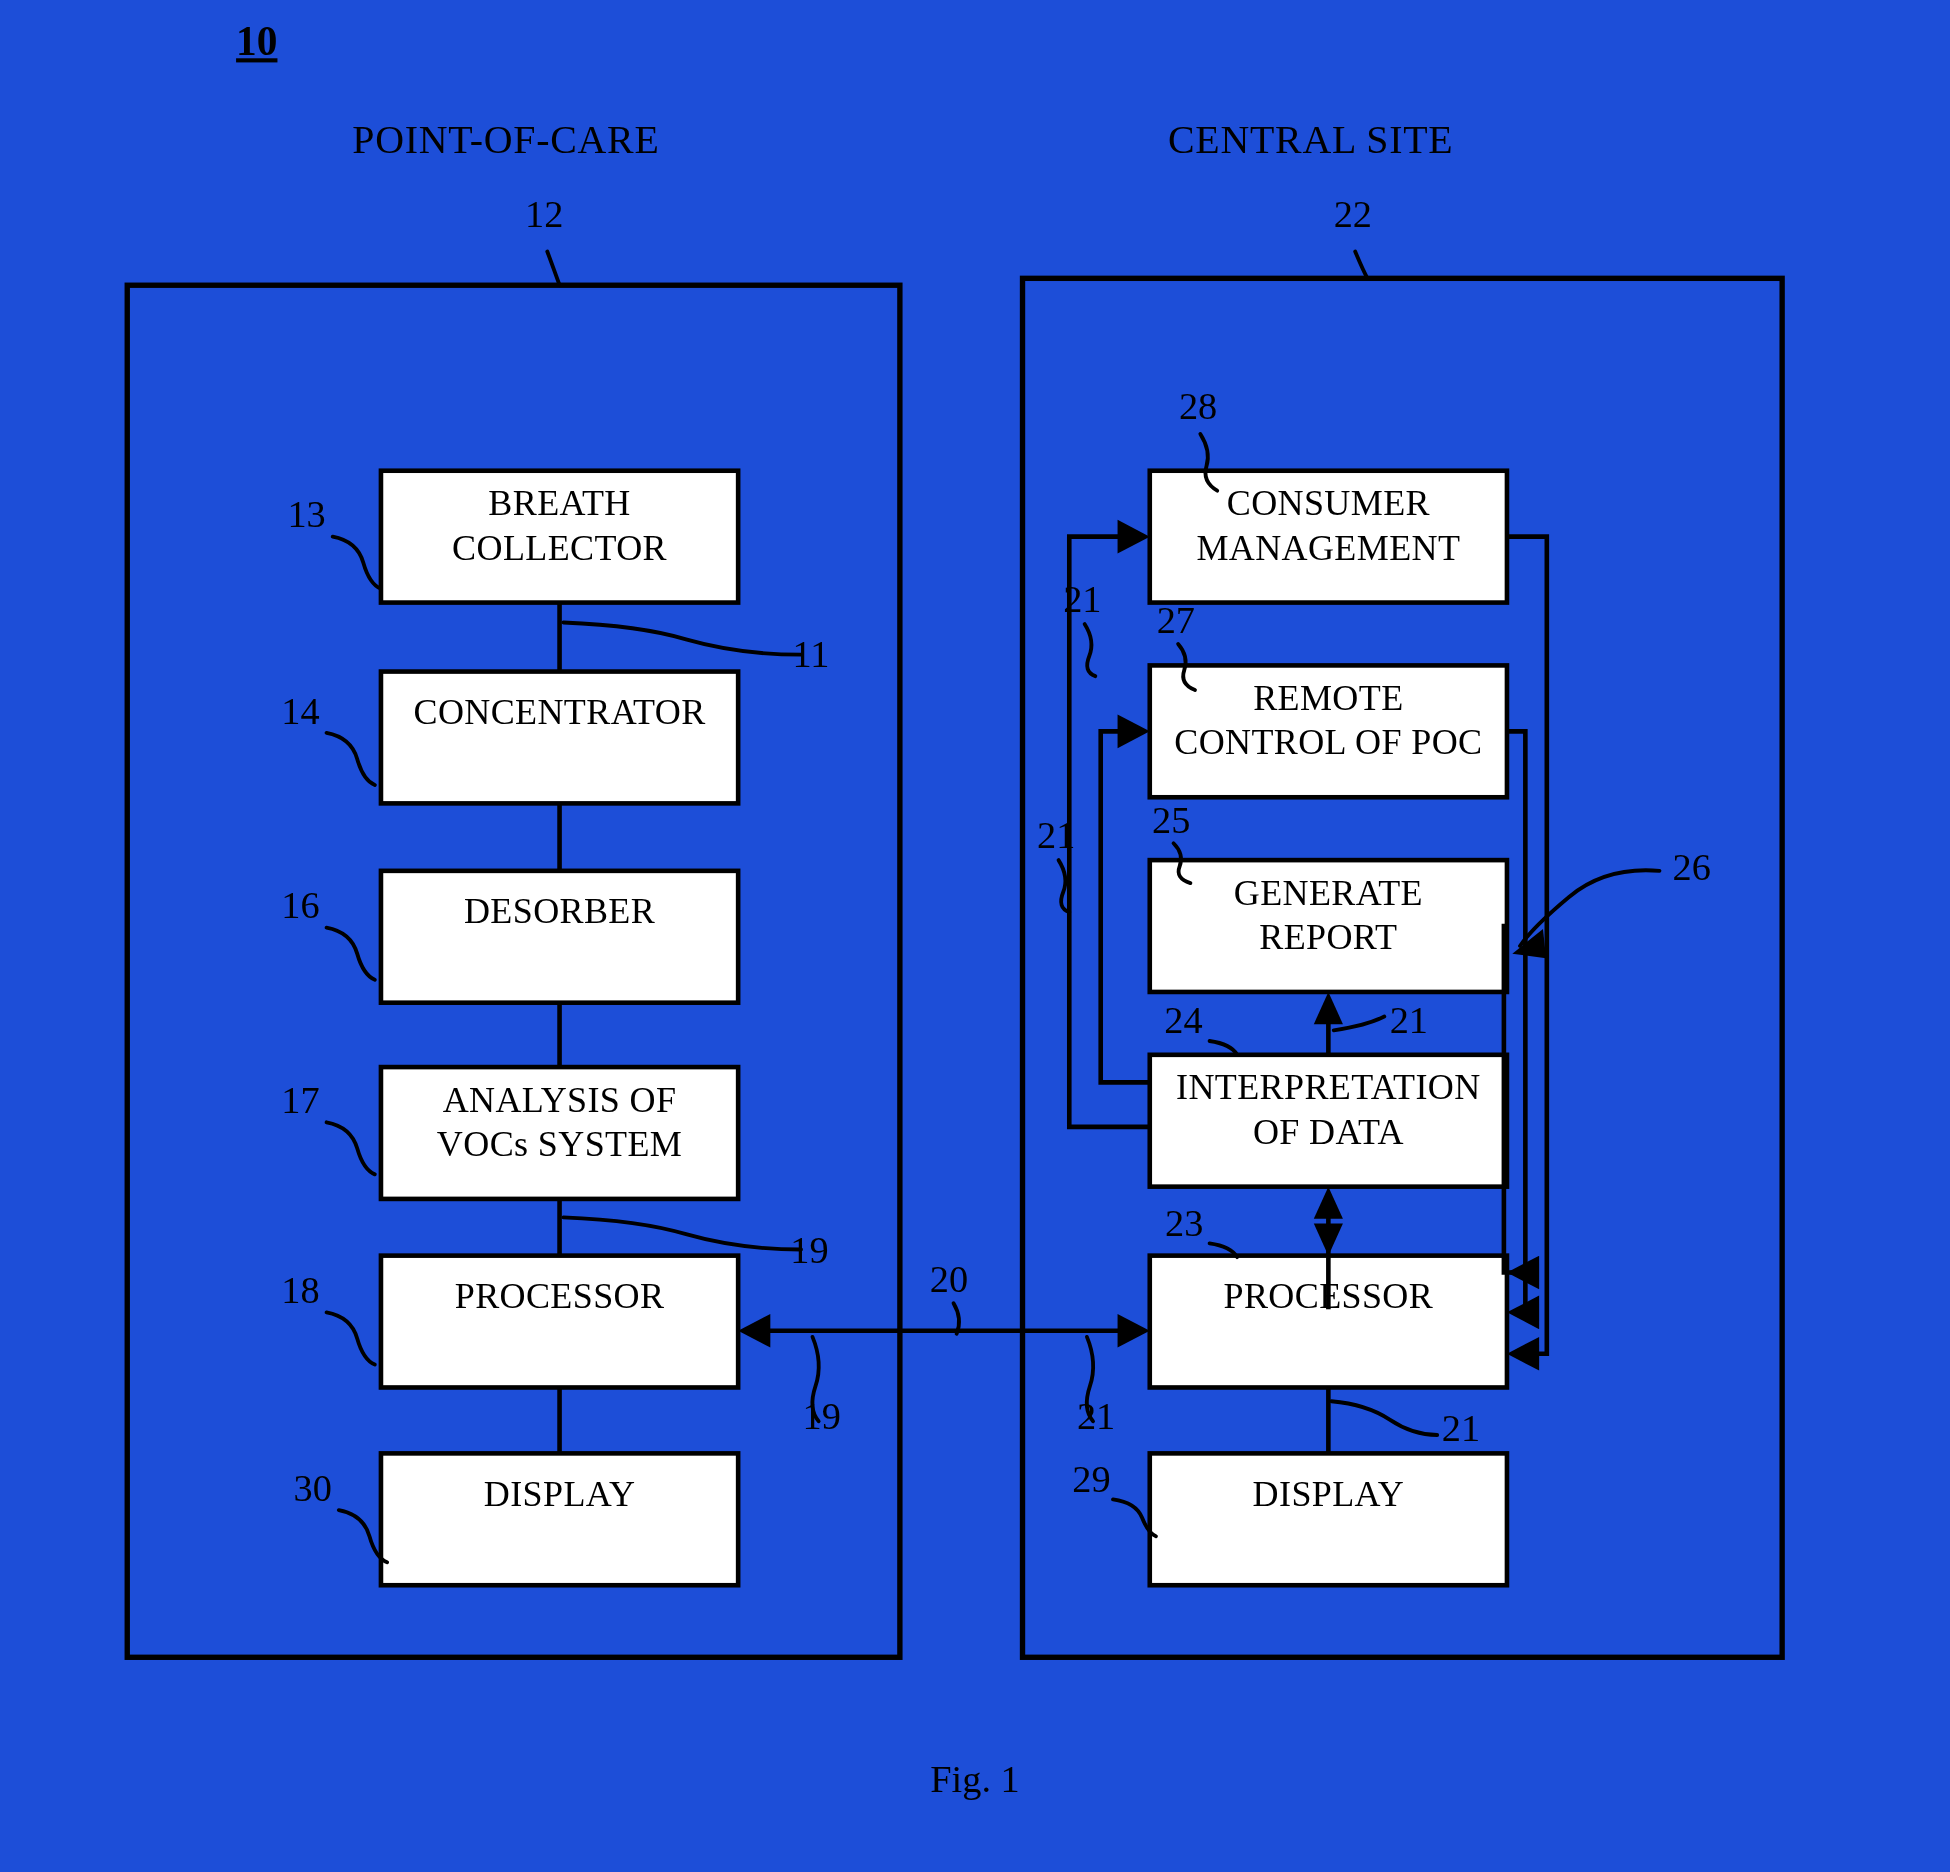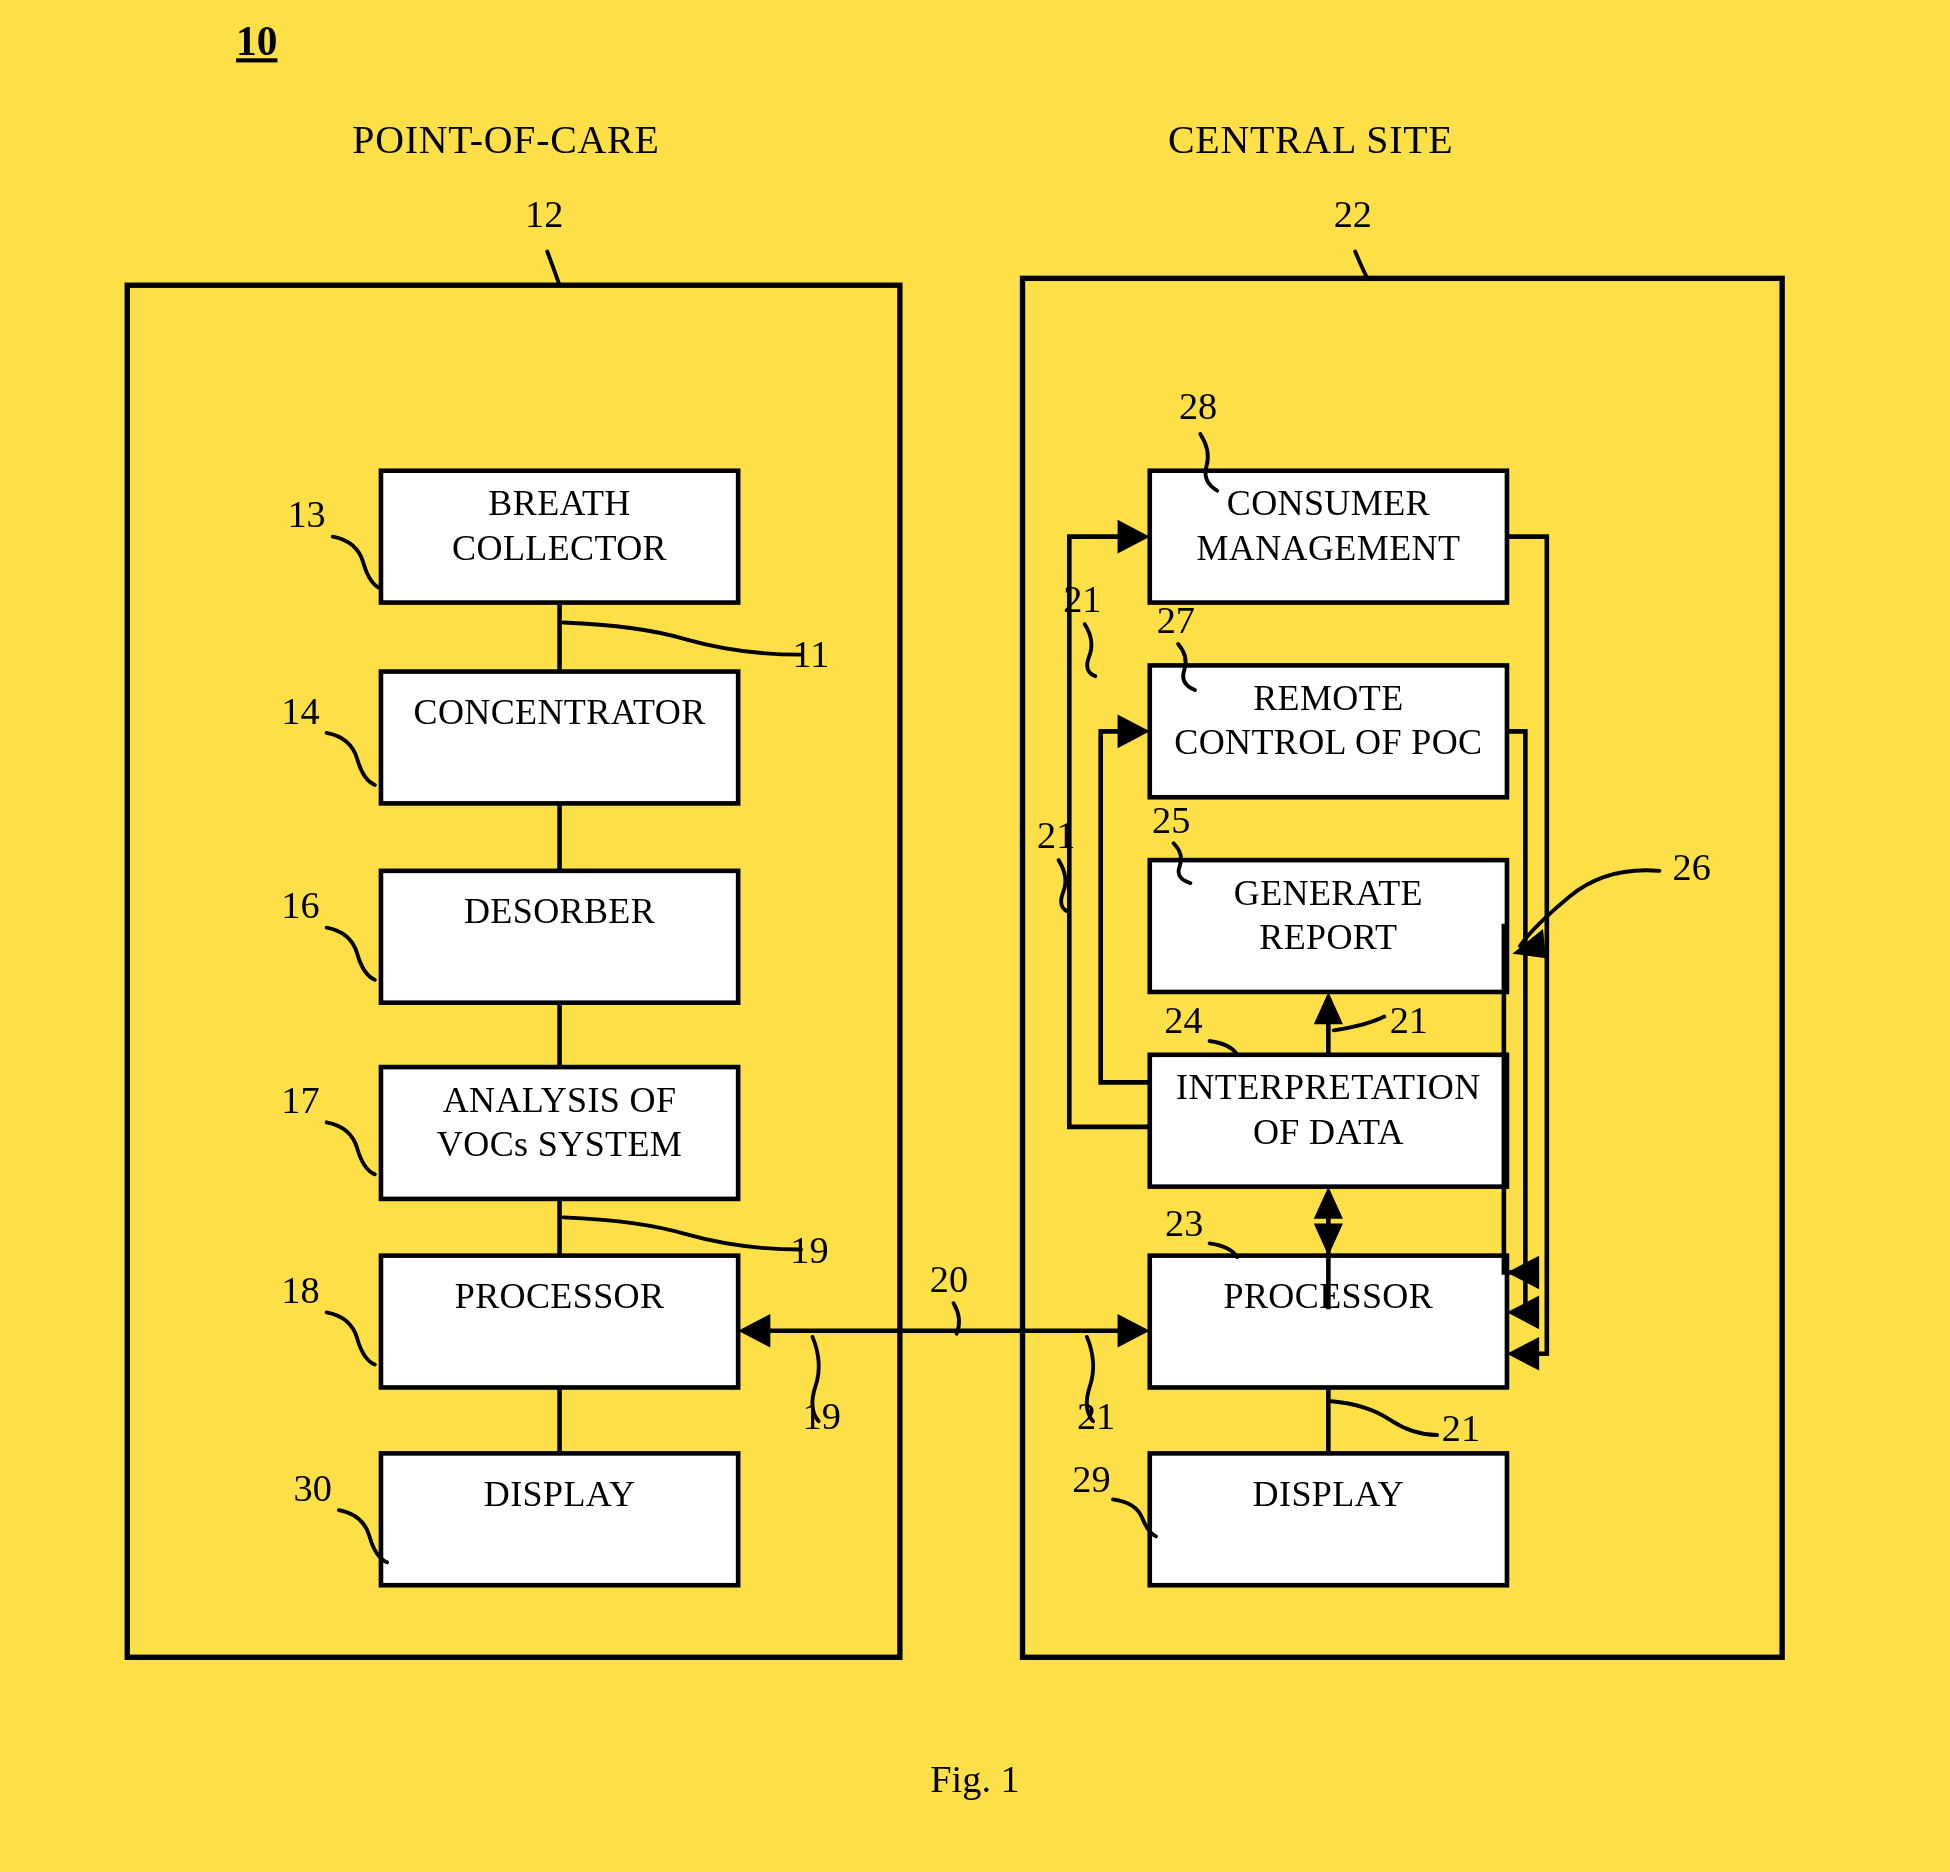--- a/index.html
+++ b/index.html
@@ -4,21 +4,21 @@
 <style>
   html, body {
     margin: 0;
     padding: 0;
     background: #ffffff;
   }
   #page {
     position: relative;
     width: 1950px;
     height: 1872px;
-    background: #fde047;
+    background: #1d4ed8;
     font-family: "Liberation Serif", "DejaVu Serif", serif;
     overflow: hidden;
     text-decoration: underline;
   }
   svg.sheet {
     position: absolute;
     left: 0; top: 0;
     width: 1950px;
     height: 1872px;
   }

